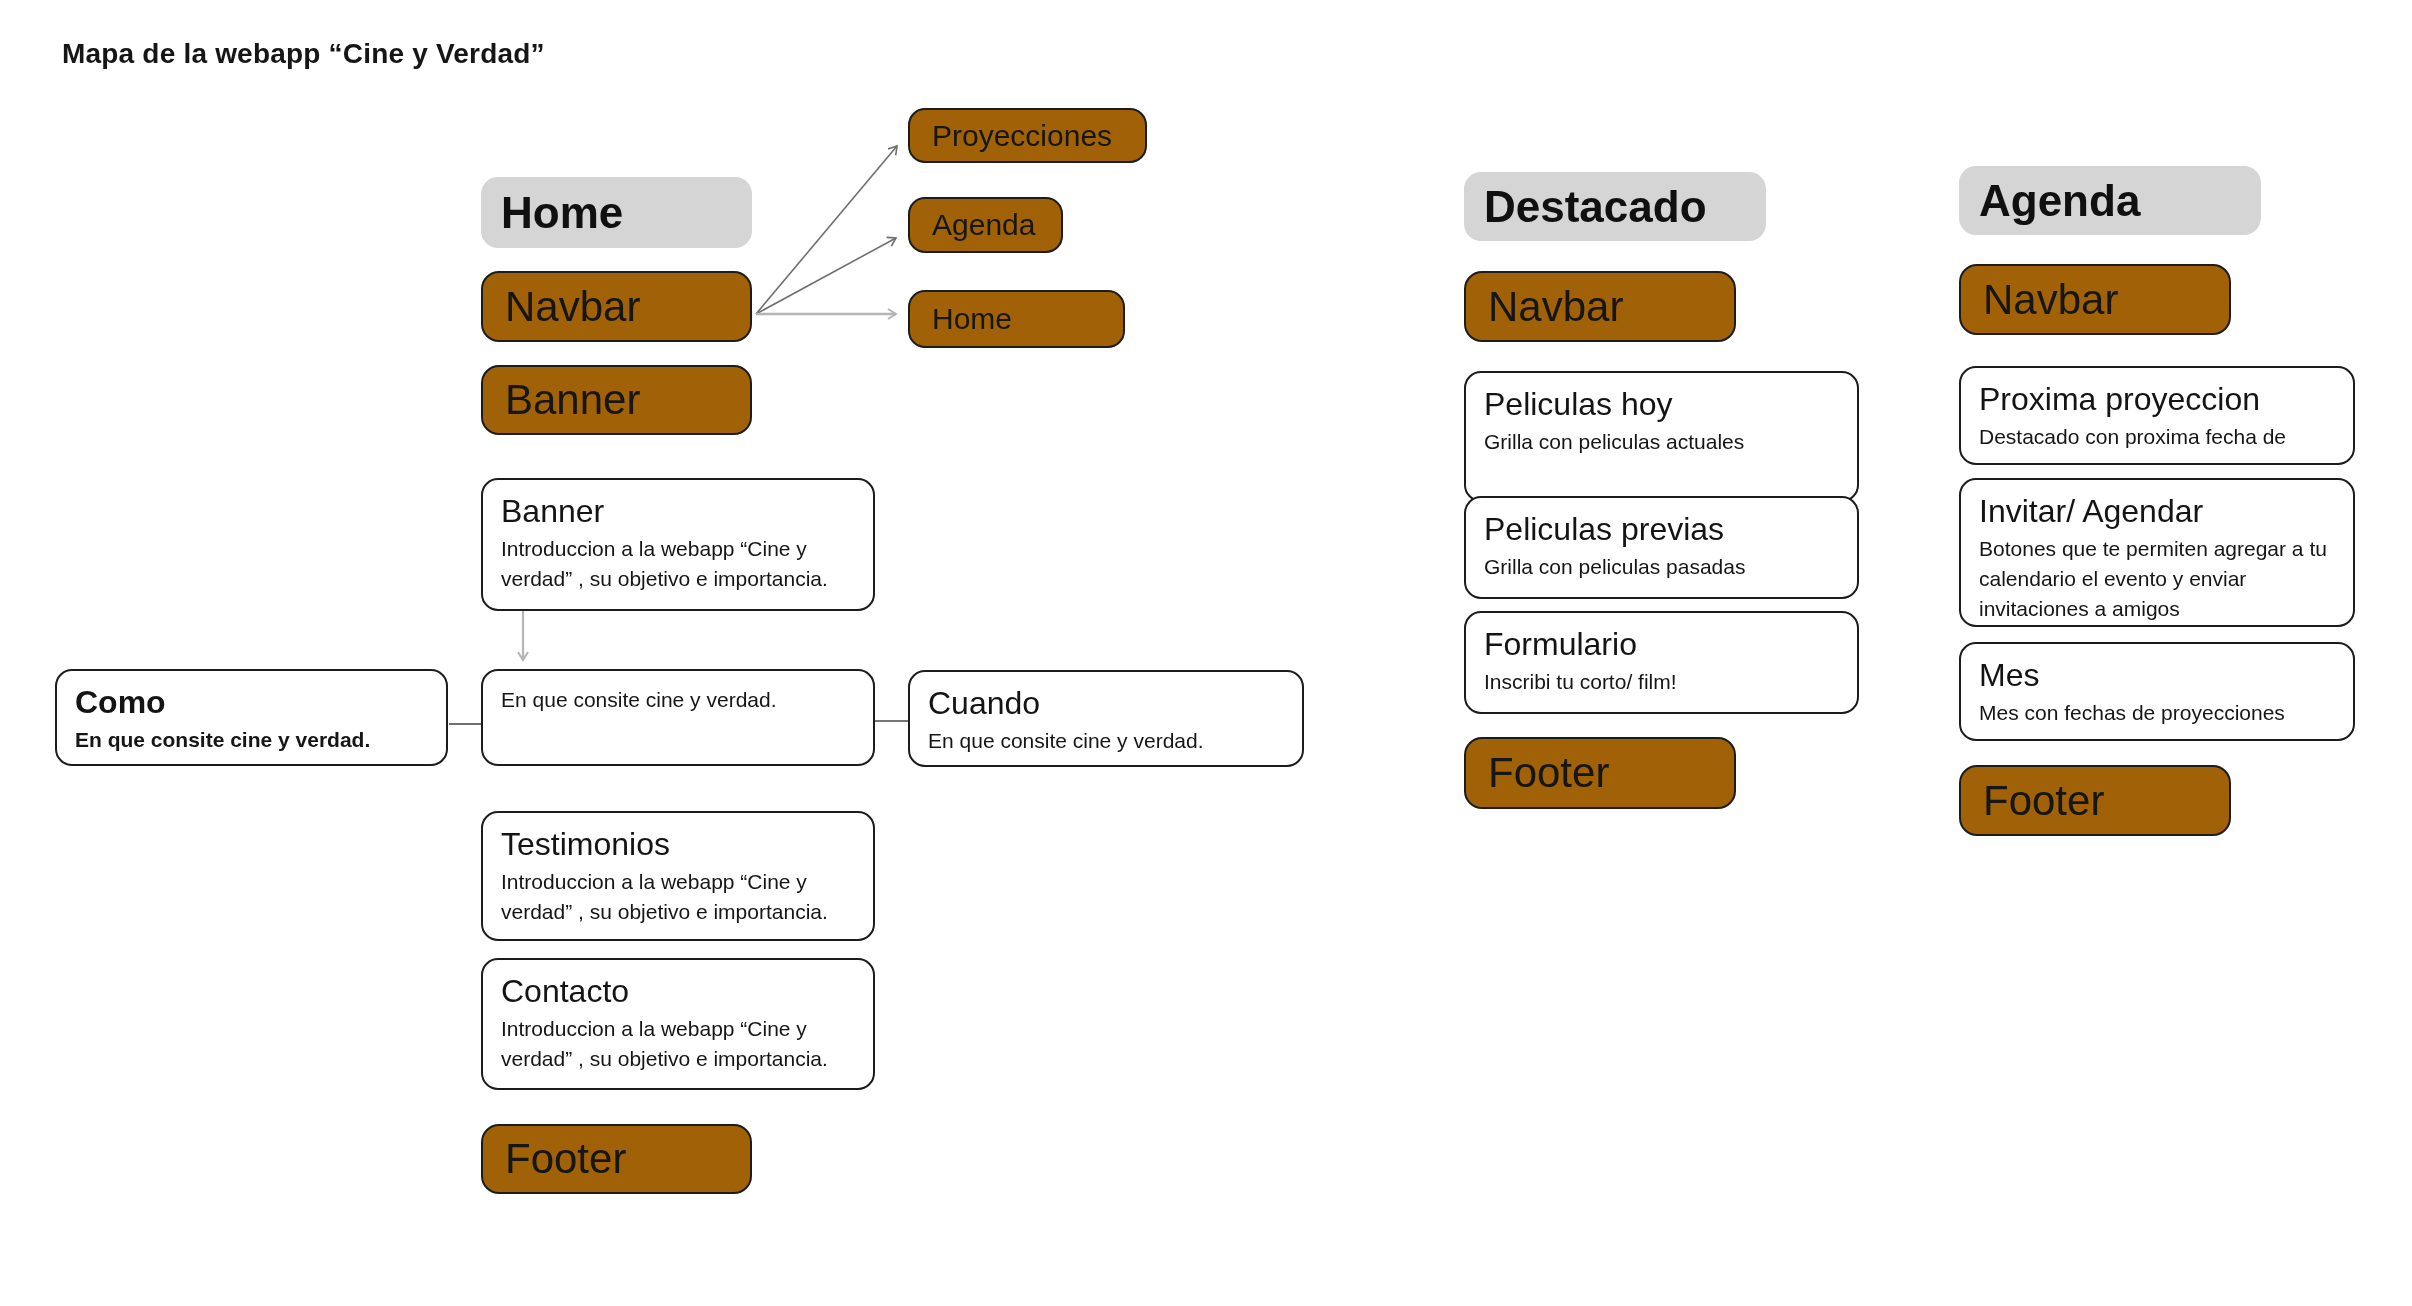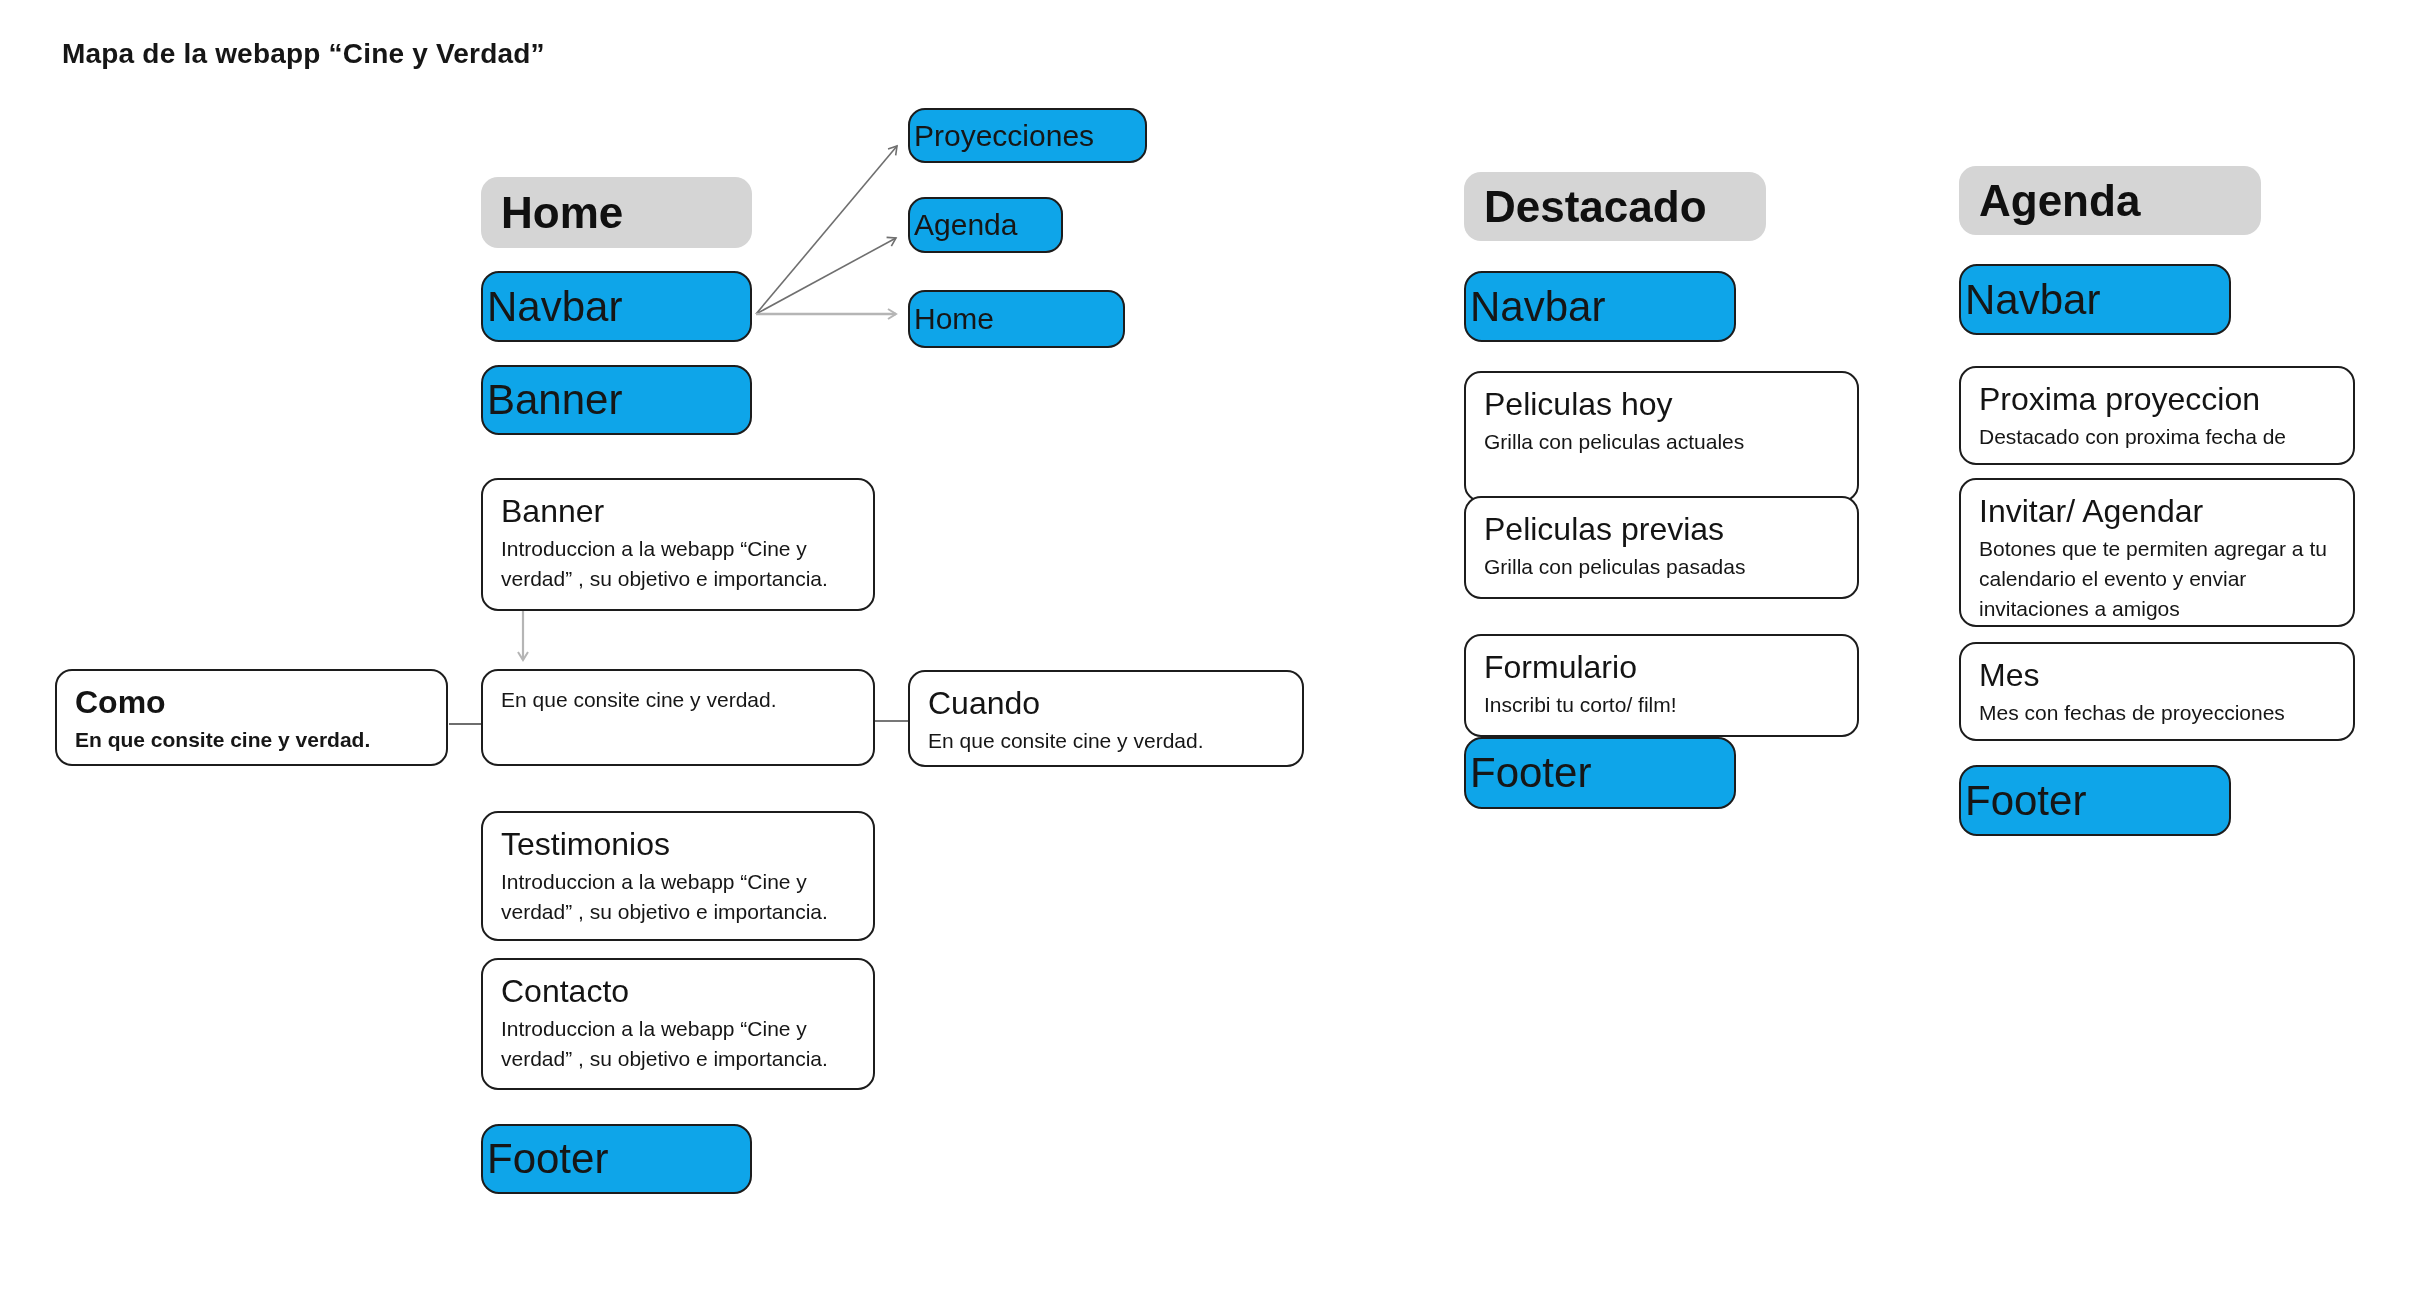--- a/index.html
+++ b/index.html
@@ -10,22 +10,22 @@
   .abs{position:absolute;box-sizing:border-box;}
   .page-title{
     font-size:28px;font-weight:700;color:#161616;letter-spacing:.2px;
   }
   .hdr{
     background:#d5d5d5;border-radius:17px;
     display:flex;align-items:center;padding:0 20px;
     font-size:44px;font-weight:700;color:#101010;
   }
   .pill{
-    background:#0ea5e9;border:2px solid #1c1c1c;border-radius:18px;
-    display:flex;align-items:center;padding:0 4px;
+    background:#a16207;border:2px solid #1c1c1c;border-radius:18px;
+    display:flex;align-items:center;padding:0 22px;
     font-size:42px;font-weight:400;color:#161616;
   }
   .pill-sm{font-size:30px;border-radius:17px;}
   .card{
     background:#fff;border:2px solid #1c1c1c;border-radius:17px;
     padding:11px 18px;
   }
   .card-title{font-size:32px;line-height:1.25;color:#141414;}
   .card-body{font-size:21px;line-height:1.43;color:#161616;margin-top:3px;}
   svg.wires{position:absolute;left:0;top:0;z-index:0;}
@@ -119,21 +119,21 @@
 <div class="abs card node" style="left:1464px;top:371px;width:395px;height:131px;">
   <div class="card-title">Peliculas hoy</div>
   <div class="card-body">Grilla con peliculas actuales</div>
 </div>
 
 <div class="abs card node" style="left:1464px;top:496px;width:395px;height:103px;">
   <div class="card-title">Peliculas previas</div>
   <div class="card-body">Grilla con peliculas pasadas</div>
 </div>
 
-<div class="abs card node" style="left:1464px;top:634px;width:395px;height:103px;">
+<div class="abs card node" style="left:1464px;top:611px;width:395px;height:103px;">
   <div class="card-title">Formulario</div>
   <div class="card-body">Inscribi tu corto/ film!</div>
 </div>
 
 <div class="abs pill node" style="left:1464px;top:737px;width:272px;height:72px;">
   <span>Footer</span>
 </div>
 
 <div class="abs hdr node" style="left:1959px;top:166px;width:302px;height:69px;">
   <span>Agenda</span>

